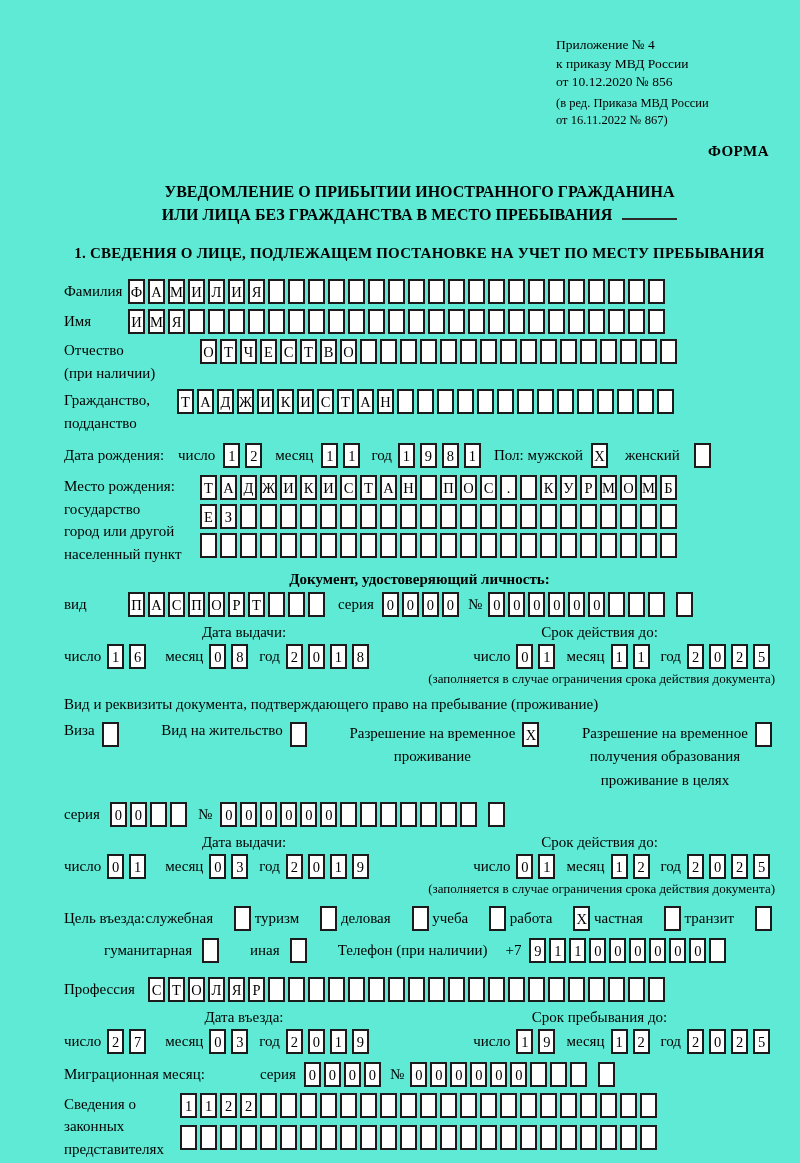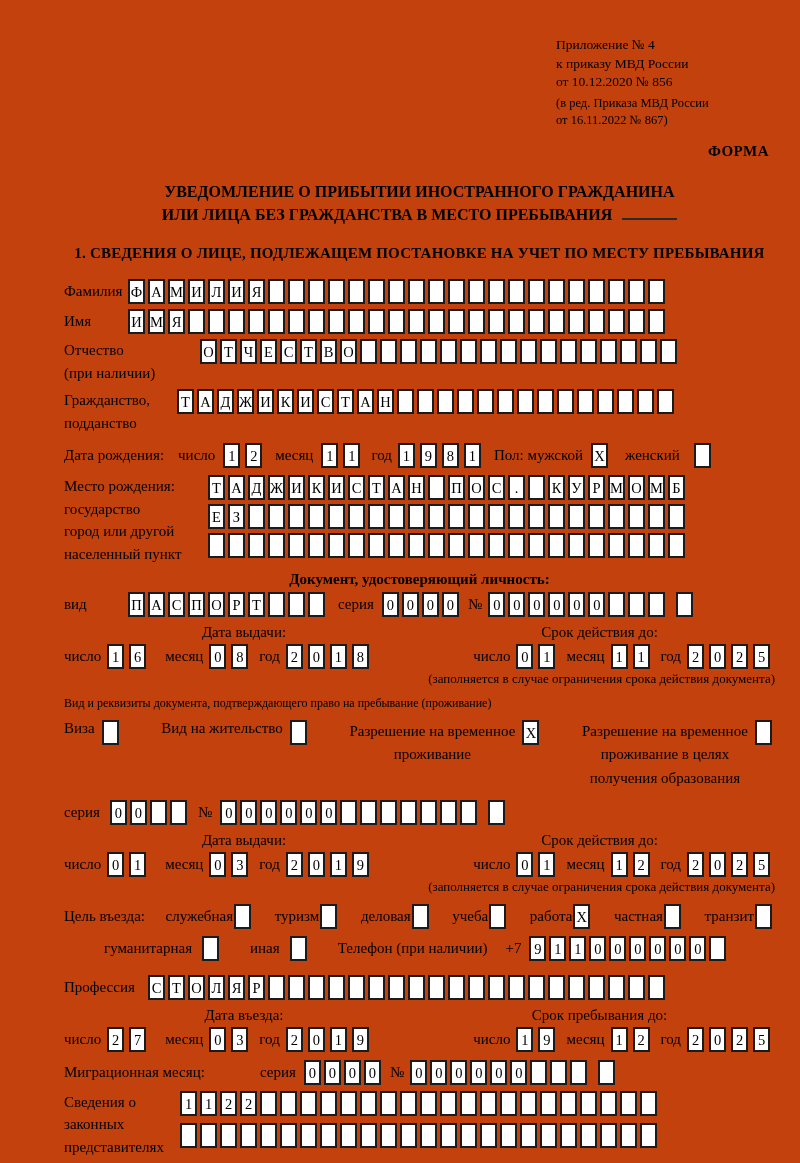--- a/index.html
+++ b/index.html
@@ -1,20 +1,20 @@
 <!DOCTYPE html>
 <html><head>
 <meta charset="utf-8">
 <style>
   * { box-sizing: border-box; }
   html, body { margin: 0; padding: 0; background: #ffffff; }
   .page {
     width: 800px; height: 1163px; overflow: hidden; position: relative;
     font-family: "Liberation Serif", "DejaVu Serif", serif; color: #000;
-    padding: 36px 25px 0 64px; background: #c2410c;
+    padding: 36px 25px 0 64px; background: #5eead4;
   }
   
   .apx { margin-left: 492px; font-size: 13.5px; line-height: 1.38; }
   .apx-sub { font-size: 12.5px; margin-top: 3px; line-height: 1.35; }
   .forma { text-align: right; font-weight: bold; font-size: 15px; margin-top: 14px; padding-right: 6px; letter-spacing: .5px; }
   
   .title { text-align: center; font-weight: bold; font-size: 16px; margin-top: 20px; line-height: 1.45; }
   .blank-line { display: inline-block; width: 55px; border-bottom: 2px solid #2a2a2a; margin-left: 10px; height: .9em; }
   .sec1 { font-weight: bold; font-size: 15px; margin-top: 19px; text-align: center; letter-spacing: .2px; }
   
@@ -41,29 +41,29 @@
   .gap6 { margin-left: 6px; } .gap8 { margin-left: 8px; } .gap10 { margin-left: 10px; }
   .gap14 { margin-left: 14px; } .gap18 { margin-left: 18px; } .gap28 { margin-left: 28px; }
   .doc-head { text-align: center; font-weight: bold; font-size: 15px; margin-top: 6px; }
   
   .dhead { display: flex; margin-top: 7px; font-size: 15px; }
   .dhead-l { width: 360px; text-align: center; }
   .dhead-r { flex: 1; text-align: center; }
   .drow { display: flex; justify-content: space-between; align-items: center; margin-top: 3px; font-size: 15px; }
   .dgroup { display: flex; align-items: center; gap: 6px; }
   .dnote { text-align: right; font-size: 13px; margin-top: 2px; }
-  .intro { font-size: 12px; margin-top: 9px; }
+  .intro { font-size: 15px; margin-top: 9px; }
   .intro2 { font-size: 15px; margin-top: 7px; }
   
   .permits { display: flex; justify-content: space-between; align-items: flex-start; margin-top: 9px; font-size: 15px; }
   .pitem { display: flex; align-items: flex-start; gap: 7px; }
   .ptext-col { text-align: center; line-height: 1.55; }
   
   .purpose { display: flex; justify-content: space-between; align-items: center; margin-top: 9px; font-size: 15px; }
-  .pp { display: inline-flex; align-items: center; gap: 1px; }
+  .pp { display: inline-flex; align-items: center; gap: 21px; }
   .purpose2 { display: flex; align-items: center; margin-top: 7px; font-size: 15px; }
 </style>
 </head>
 <body>
 
 <div class="page">
 
   <div class="apx">
     <div>Приложение № 4</div>
     <div>к приказу МВД России</div>
@@ -237,21 +237,21 @@
     <span class="gap8">Пол: мужской</span>
     <span class="cells gap8">
         <span class="cell">X</span>
       </span>
     <span class="gap14">женский</span>
     <span class="cells gap14">
         <span class="cell"></span>
       </span>
   </div>
 
-  <div class="frow top" style="margin-top:7px;gap:8px;">
+  <div class="frow top" style="margin-top:7px;">
     <div class="flabel lw-bp">
       <div>Место рождения:</div>
       <div>государство</div>
       <div>город или другой</div>
       <div>населенный пункт</div>
     </div>
     <div class="stack">
       <div class="cells">
           <span class="cell">Т</span>
           <span class="cell">А</span>
@@ -437,22 +437,22 @@
         <div>Разрешение на временное</div>
         <div>проживание</div>
       </div>
       <span class="cells">
           <span class="cell">X</span>
         </span>
     </div>
     <div class="pitem">
       <div class="ptext-col">
         <div>Разрешение на временное</div>
+        <div>получения образования</div>
         <div>проживание в целях</div>
-        <div>получения образования</div>
       </div>
       <span class="cells">
           <span class="cell"></span>
         </span>
     </div>
   </div>
 
   <div class="frow" style="margin-top:10px;">
     <span>серия</span>
     <span class="cells gap10">

